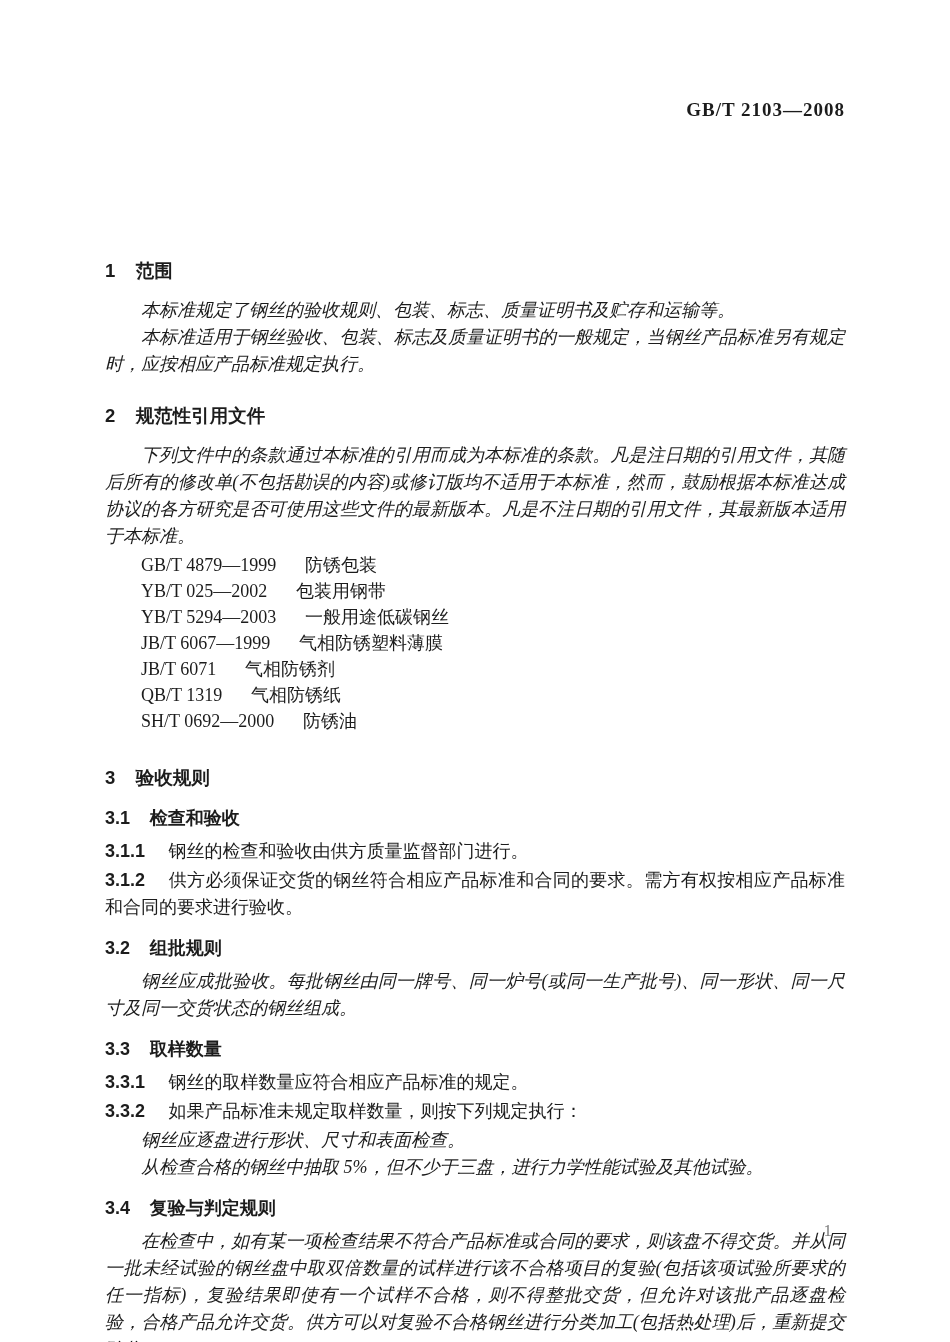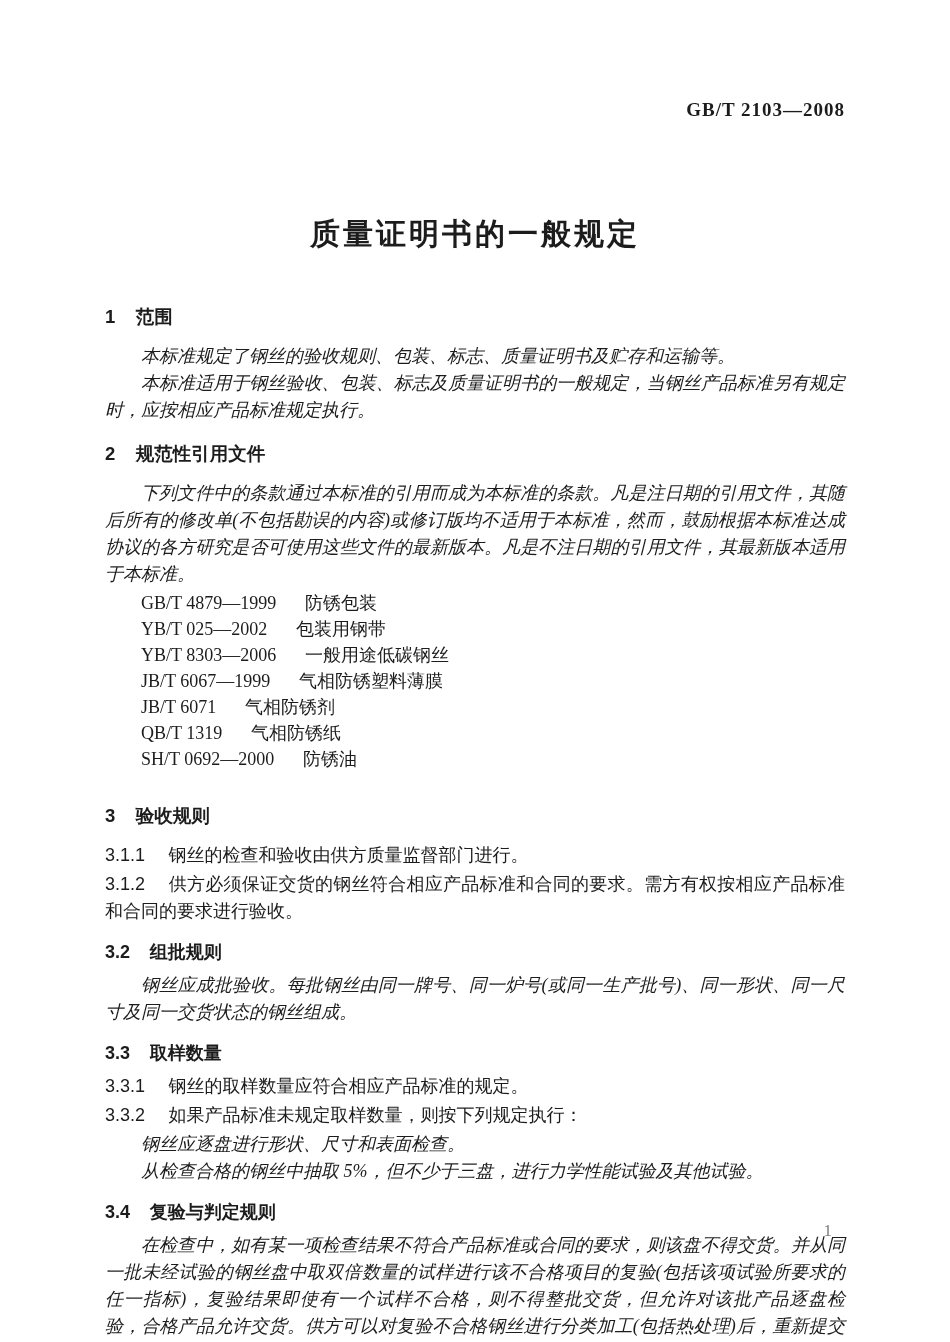--- a/index.html
+++ b/index.html
@@ -28,35 +28,35 @@
     font-family: "Liberation Sans", sans-serif;
     font-weight: bold;
     font-size: 30px;
     line-height: 46px;
     letter-spacing: 3px;
   }
   .h2 {
     font-family: "Liberation Sans", sans-serif;
     font-weight: bold;
     font-size: 18.5px;
-    margin: 16px 0 13px 0;
+    margin: 24px 0 13px 0;
   }
   .h2.big-gap { margin-top: 30px; }
   .h3 {
     font-family: "Liberation Sans", sans-serif;
     font-weight: bold;
     font-size: 18px;
     margin: 14px 0 6px 0;
   }
   .h-num { margin-right: 1.1em; }
   .para { margin: 0; text-indent: 2em; text-align: justify; font-style: italic; }
   .clause { margin: 2px 0; text-align: justify; }
   .clause-num {
     font-family: "Liberation Sans", sans-serif;
-    font-weight: normal;
+    font-weight: bold;
     margin-right: 1.3em;
   }
   .ref-list { margin: 2px 0 4px 0; }
   .ref-line { padding-left: 2em; line-height: 26px; }
   .ref-code { margin-right: 1.6em; }
   .page-num {
     position: absolute;
     right: 118px;
     bottom: 98px;
     color: #7d7d7d;
@@ -65,21 +65,20 @@
 </style>
 </head>
 <body>
 
 <div class="page">
 
   <div class="doc-header">GB/T 2103—2008</div>
 
   <div class="doc-title">
     <br>
-    <span>质量证明书的一般规定</span>
   </div>
 
   <div class="h2">
     <span class="h-num">1</span><span>范围</span>
   </div>
   <p class="para">本标准规定了钢丝的验收规则、包装、标志、质量证明书及贮存和运输等。</p>
   <p class="para">本标准适用于钢丝验收、包装、标志及质量证明书的一般规定，当钢丝产品标准另有规定时，应按相应产品标准规定执行。</p>
 
   <div class="h2">
     <span class="h-num">2</span><span>规范性引用文件</span>
@@ -87,40 +86,43 @@
   <p class="para">下列文件中的条款通过本标准的引用而成为本标准的条款。凡是注日期的引用文件，其随后所有的修改单(不包括勘误的内容)或修订版均不适用于本标准，然而，鼓励根据本标准达成协议的各方研究是否可使用这些文件的最新版本。凡是不注日期的引用文件，其最新版本适用于本标准。</p>
 
   <div class="ref-list">
     <div class="ref-line">
       <span class="ref-code">GB/T 4879—1999</span><span>防锈包装</span>
     </div>
     <div class="ref-line">
       <span class="ref-code">YB/T 025—2002</span><span>包装用钢带</span>
     </div>
     <div class="ref-line">
-      <span class="ref-code">YB/T 8303—2006</span><span>一般用途低碳钢丝</span>
+      <span class="ref-code">YB/T 5294—2003</span><span>一般用途低碳钢丝</span>
     </div>
     <div class="ref-line">
       <span class="ref-code">JB/T 6067—1999</span><span>气相防锈塑料薄膜</span>
     </div>
     <div class="ref-line">
       <span class="ref-code">JB/T 6071</span><span>气相防锈剂</span>
     </div>
     <div class="ref-line">
       <span class="ref-code">QB/T 1319</span><span>气相防锈纸</span>
     </div>
     <div class="ref-line">
       <span class="ref-code">SH/T 0692—2000</span><span>防锈油</span>
     </div>
   </div>
 
   <div class="h2 big-gap">
     <span class="h-num">3</span><span>验收规则</span>
   </div>
 
+  <div class="h3">
+    <span class="h-num">3.1</span><span>检查和验收</span>
+  </div>
   <p class="clause">
     <span class="clause-num">3.1.1</span><span>钢丝的检查和验收由供方质量监督部门进行。</span>
   </p>
   <p class="clause">
     <span class="clause-num">3.1.2</span><span>供方必须保证交货的钢丝符合相应产品标准和合同的要求。需方有权按相应产品标准和合同的要求进行验收。</span>
   </p>
 
   <div class="h3">
     <span class="h-num">3.2</span><span>组批规则</span>
   </div>

